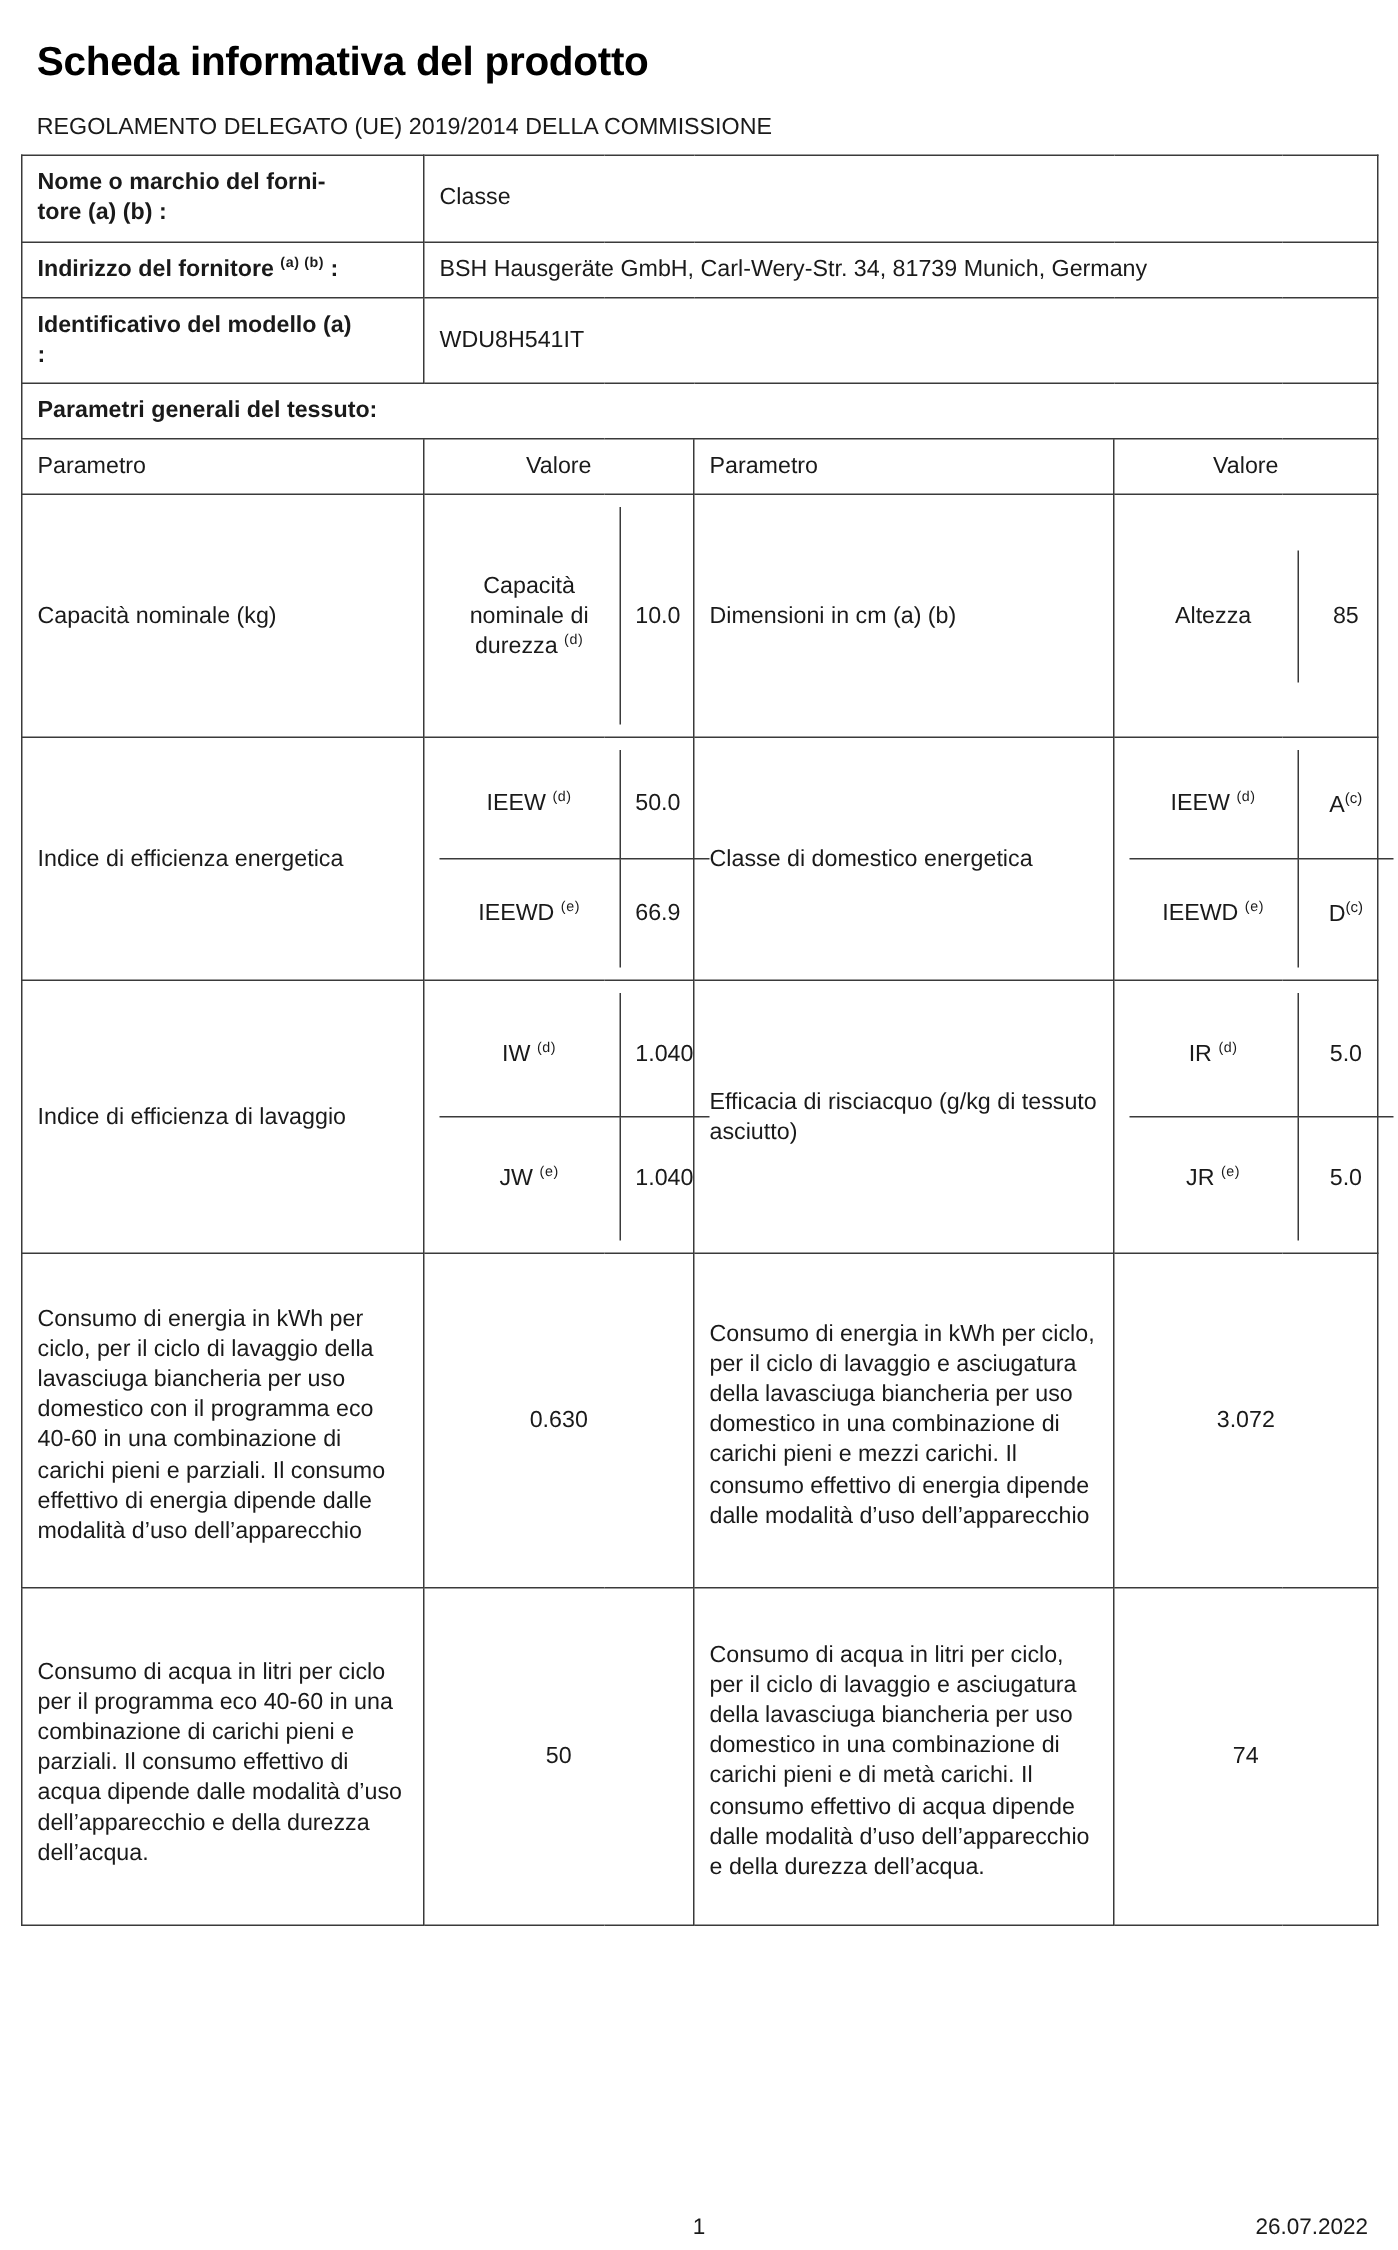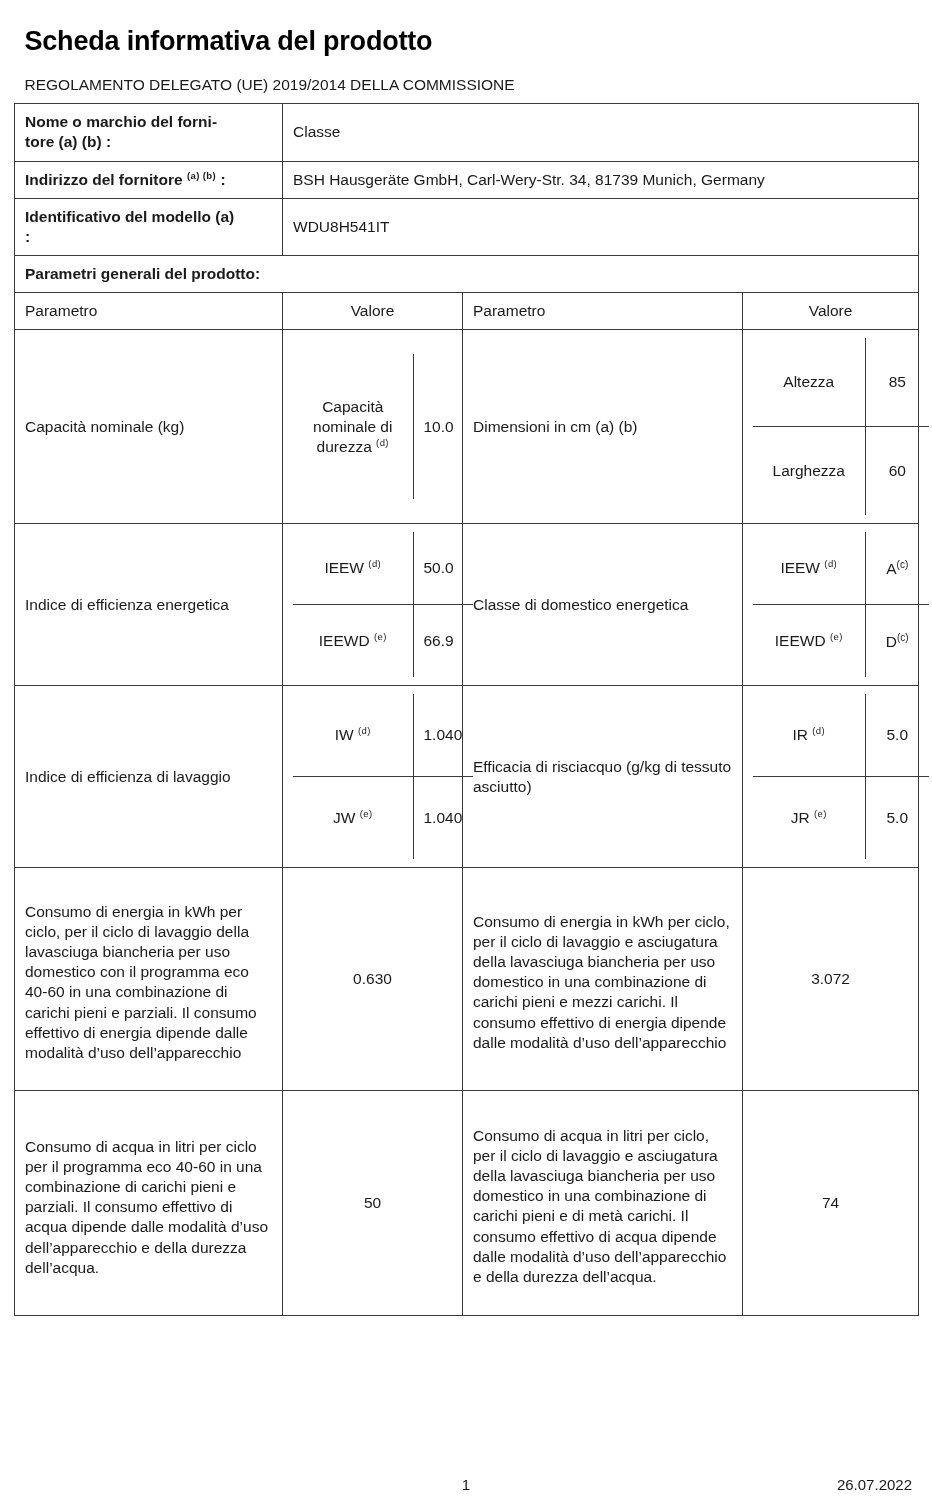--- a/index.html
+++ b/index.html
@@ -141,21 +141,21 @@
 
     <tr>
       <td class="lbl">
         <span>Identificativo del modello (a)</span><br>
         <span>:</span>
       </td>
       <td colspan="5" class="val">WDU8H541IT</td>
     </tr>
 
     <tr class="sec-title">
-      <td colspan="6">Parametri generali del prodotto:</td>
+      <td colspan="6">Parametri generali del tessuto:</td>
     </tr>
 
     <tr class="hdr-row">
       <td>Parametro</td>
       <td colspan="2" class="ctr">Valore</td>
       <td>Parametro</td>
       <td colspan="2" class="ctr">Valore</td>
     </tr>
 
     <tr>
@@ -182,24 +182,20 @@
         <table class="inner">
           <colgroup>
                 <col style="width:112px">
                 <col style="width:64px">
               </colgroup>
           <tbody>
                 <tr>
             <td class="sep ctr" style="height:68px">Altezza</td>
             <td class="ctr">85</td>
           </tr>
-          <tr>
-            <td class="sep ctr" style="height:68px">Larghezza</td>
-            <td class="ctr">60</td>
-          </tr>
         </tbody>
             </table>
       </td>
     </tr>
 
     <tr>
       <td>Indice di efficienza energetica</td>
       <td colspan="2" class="nopad">
         <table class="inner">
           <colgroup>

